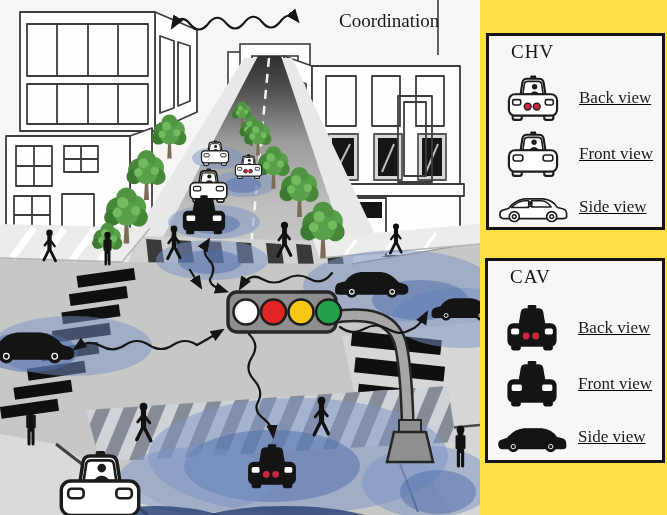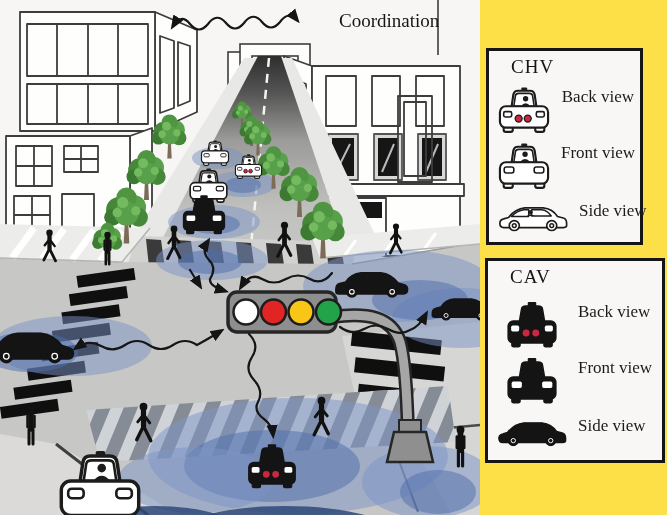--- a/index.html
+++ b/index.html
@@ -1,23 +1,23 @@
 <!DOCTYPE html>
 <html><head>
 <meta charset="utf-8">
 <style>
   html,body{margin:0;padding:0;background:#f7f6f4;}
   #app{position:relative;width:667px;height:515px;background:#fde047;overflow:hidden;
        font-family:"Liberation Serif", serif;}
   #scene{position:absolute;left:0;top:0;}
   .legend-box{position:absolute;background:#f8f7f5;border:3px solid #151515;box-sizing:border-box;}
-  #chv-box{left:486px;top:48px;width:157px;height:197px;}
+  #chv-box{left:486px;top:33px;width:179px;height:197px;}
   #cav-box{left:485px;top:258px;width:180px;height:205px;}
   .legend-title{position:absolute;left:22px;top:5px;font-size:19px;color:#161616;letter-spacing:1px;}
-  .legend-row{position:absolute;left:8px;right:6px;display:flex;align-items:flex-start;}
+  .legend-row{position:absolute;left:8px;right:6px;display:flex;align-items:center;text-decoration:underline;}
   .icon-wrap{width:72px;display:flex;justify-content:center;align-items:center;}
   .legend-label{font-size:17px;color:#1b1b1b;margin-left:10px;white-space:nowrap;}
   .r1{top:36px;height:52px;} .r2{top:92px;height:52px;} .r3{top:150px;height:42px;}
   .c1{top:41px;height:52px;} .c2{top:97px;height:52px;} .c3{top:155px;height:42px;}
 </style>
 </head>
 <body>
 
 <div id="app">
 

